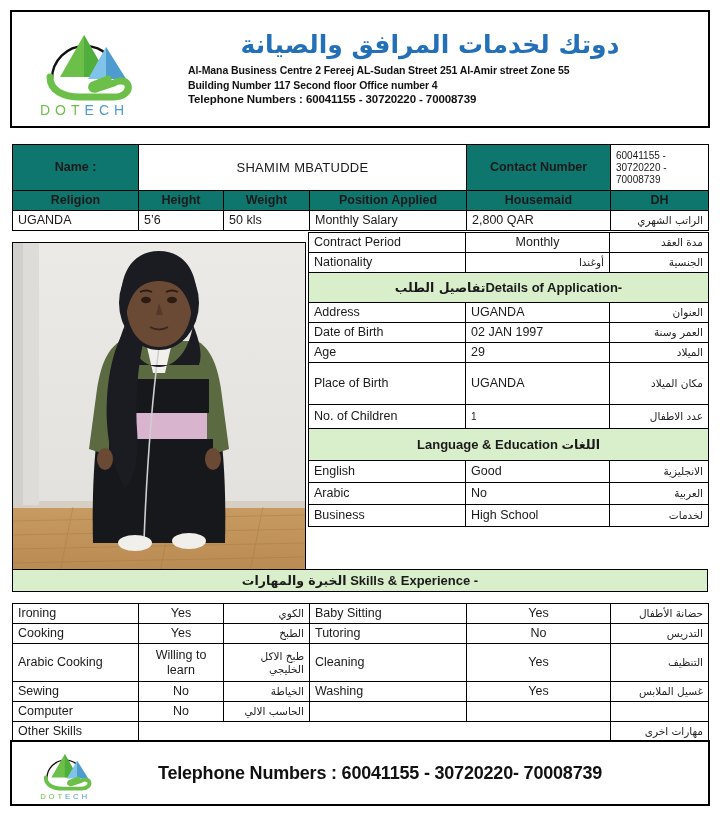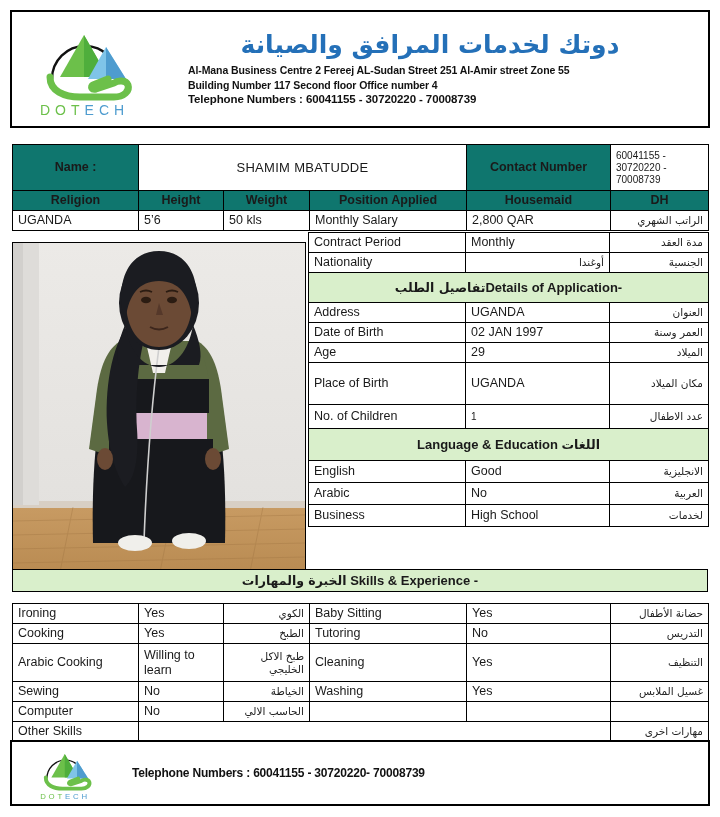--- a/index.html
+++ b/index.html
@@ -71,21 +71,21 @@
   }
   .tbl td {
     border: 1px solid #000;
     padding: 2px 5px;
     vertical-align: middle;
     line-height: 1.2;
     overflow: hidden;
   }
   .g { background: #0f766e; font-weight: bold; text-align: center; }
   .gsec { background: #d9efcb; font-weight: bold; text-align: center; font-size: 13px; }
-  .ctr { }
+  .ctr { text-align: center; }
   .ar {
     font-family: "DejaVu Sans", sans-serif;
     direction: rtl;
     text-align: right;
     font-size: 10.5px;
     color: #222;
     padding-right: 5px;
   }
   .big { font-size: 13px; text-align: center; letter-spacing: 0.3px; margin-top: 24px; }
   .phones { font-size: 10px; line-height: 1.5; text-align: left; }
@@ -111,22 +111,22 @@
     left: 10px; top: 740px;
     width: 700px; height: 66px;
     border: 2px solid #000;
     background: #fff;
     display: flex;
     align-items: center;
   }
   .footer .logo-wrap { flex: 0 0 120px; width: 120px; height: 60px; }
   .footer-text {
     flex: 1 1 auto;
-    text-align: left;
-    font-size: 12px;
+    text-align: center;
+    font-size: 18px;
     font-weight: bold;
     color: #111;
     padding-right: 80px;
     letter-spacing: -0.2px;
   }
 </style>
 </head>
 <body>
 
 <div id="page">

